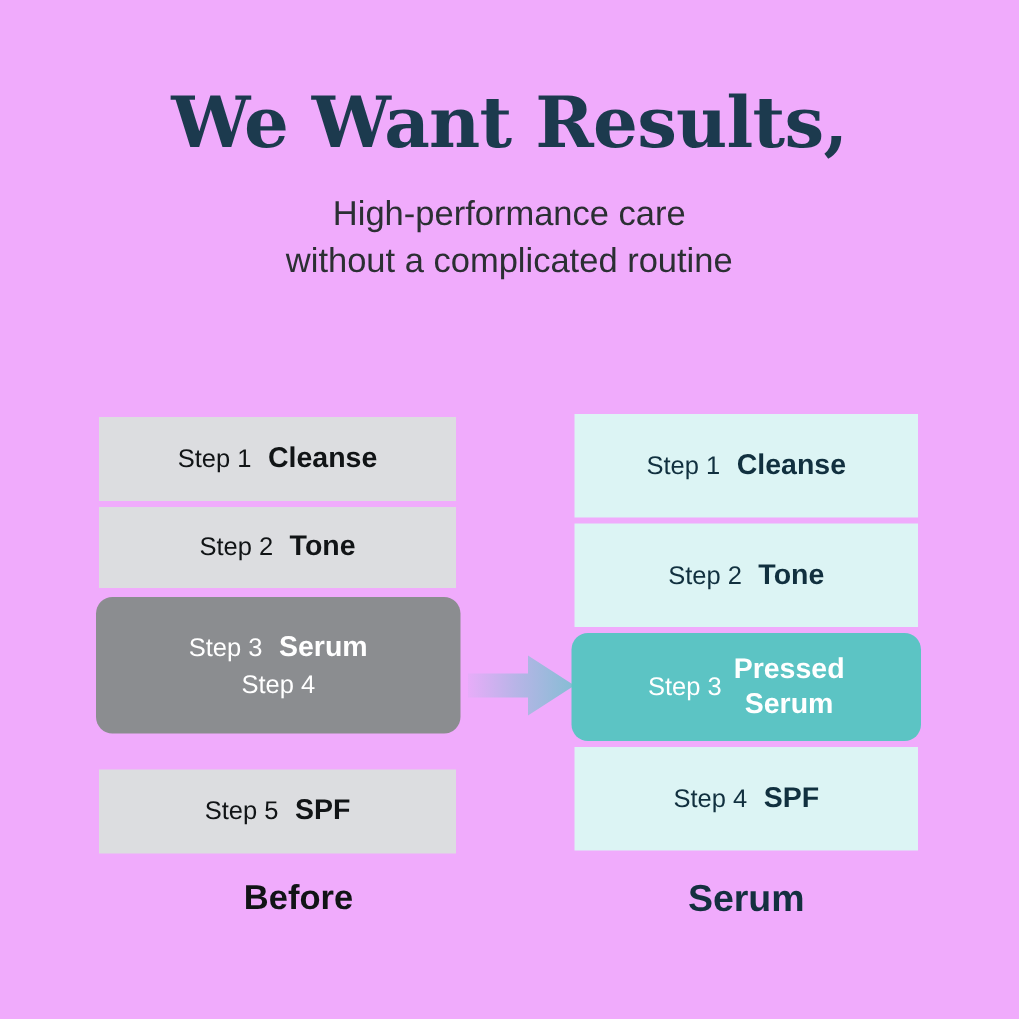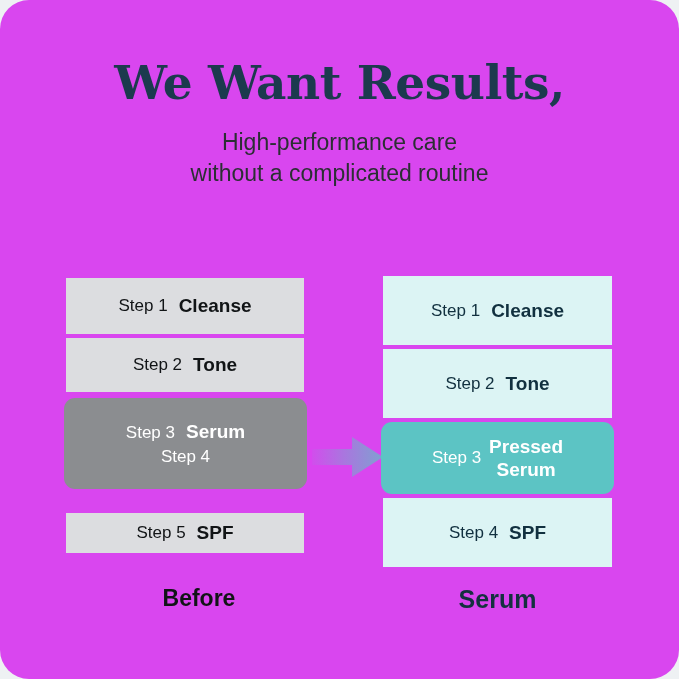--- a/index.html
+++ b/index.html
@@ -10,22 +10,21 @@
     width: 679px;
     height: 679px;
     background: #eef1f3;
     font-family: "Liberation Sans", sans-serif;
     overflow: hidden;
   }
   .page {
     position: relative;
     width: 679px;
     height: 679px;
-    background: #d946ef;
-    border-radius: 29px;
+    background: #f0abfc;
   }
 
   
   .heading {
     position: absolute;
     top: 54px;
     left: 0;
     width: 679px;
     text-align: center;
   }
@@ -91,21 +90,21 @@
 
   
   .before .step-row {
     left: 0;
     width: 238px;
     background: #dcdde0;
     color: #111416;
   }
   .before .r1 { top: 2px;   height: 56px; }
   .before .r2 { top: 62px;  height: 54px; }
-  .before .r5 { top: 237px; height: 40px; }
+  .before .r5 { top: 237px; height: 56px; }
 
   .before .merged {
     position: absolute;
     left: -2px;
     top: 122px;
     width: 243px;
     height: 91px;
     background: #8b8d90;
     border-radius: 11px;
     color: #ffffff;

